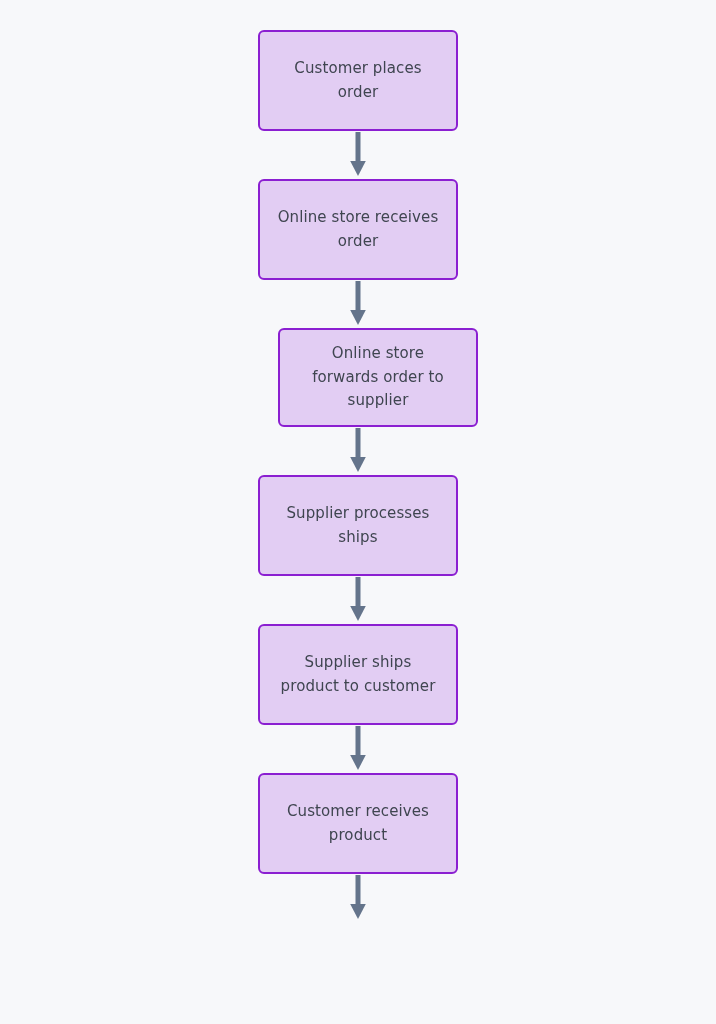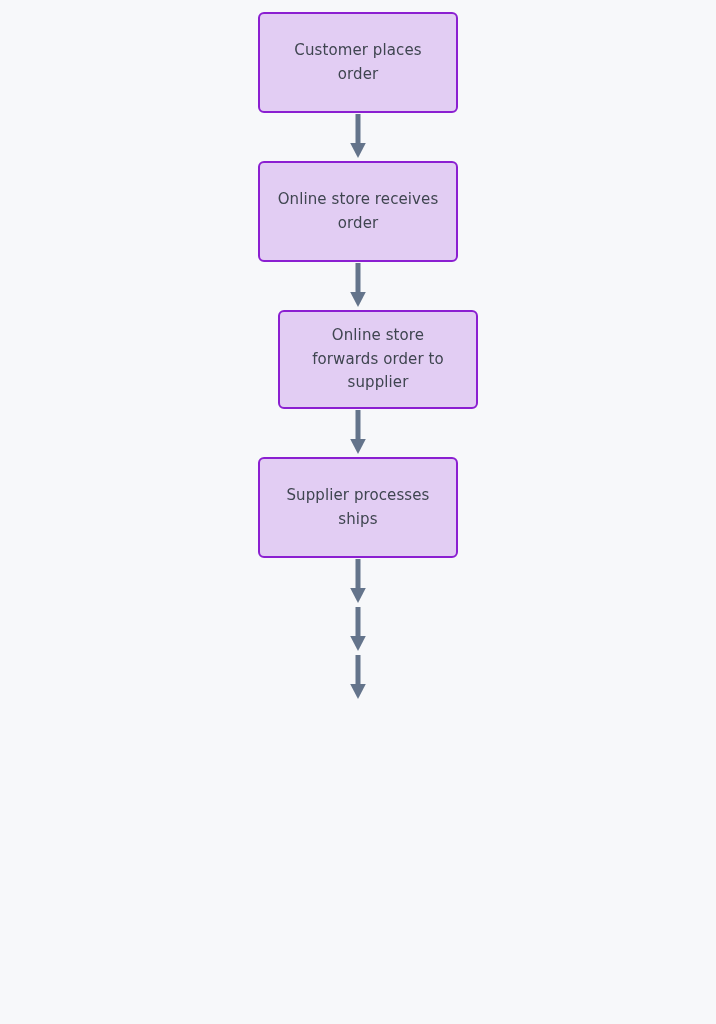--- a/index.html
+++ b/index.html
@@ -24,21 +24,21 @@
 
   .flow-column {
     position: absolute;
     left: 0;
     top: 0;
     width: 716px;
     height: 1024px;
     display: flex;
     flex-direction: column;
     align-items: center;
-    padding-top: 12px;
+    padding-top: 30px;
     box-sizing: border-box;
   }
 
   .node {
     width: 200px;
     box-sizing: border-box;
     background: #e2cdf3;
     border: 2.5px solid #8b1fd1;
     border-radius: 6px;
     display: flex;
@@ -123,28 +123,36 @@
 ships</span>
     </div>
 
     <div class="connector">
       <svg width="24" height="46" viewBox="0 0 24 46" aria-hidden="true">
         <rect x="9.5" y="0" width="5" height="30" fill="#64748b"></rect>
         <path d="M 4.2 29 L 19.8 29 L 12 44 Z" fill="#64748b"></path>
       </svg>
     </div>
 
+    <div class="node node-h2">
+      <span class="node-label">Supplier ships
+product to customer</span>
+    </div>
 
     <div class="connector">
       <svg width="24" height="46" viewBox="0 0 24 46" aria-hidden="true">
         <rect x="9.5" y="0" width="5" height="30" fill="#64748b"></rect>
         <path d="M 4.2 29 L 19.8 29 L 12 44 Z" fill="#64748b"></path>
       </svg>
     </div>
 
+    <div class="node node-h2">
+      <span class="node-label">Customer receives
+product</span>
+    </div>
 
     <div class="connector">
       <svg width="24" height="46" viewBox="0 0 24 46" aria-hidden="true">
         <rect x="9.5" y="0" width="5" height="30" fill="#64748b"></rect>
         <path d="M 4.2 29 L 19.8 29 L 12 44 Z" fill="#64748b"></path>
       </svg>
     </div>
 
 
   </div>

